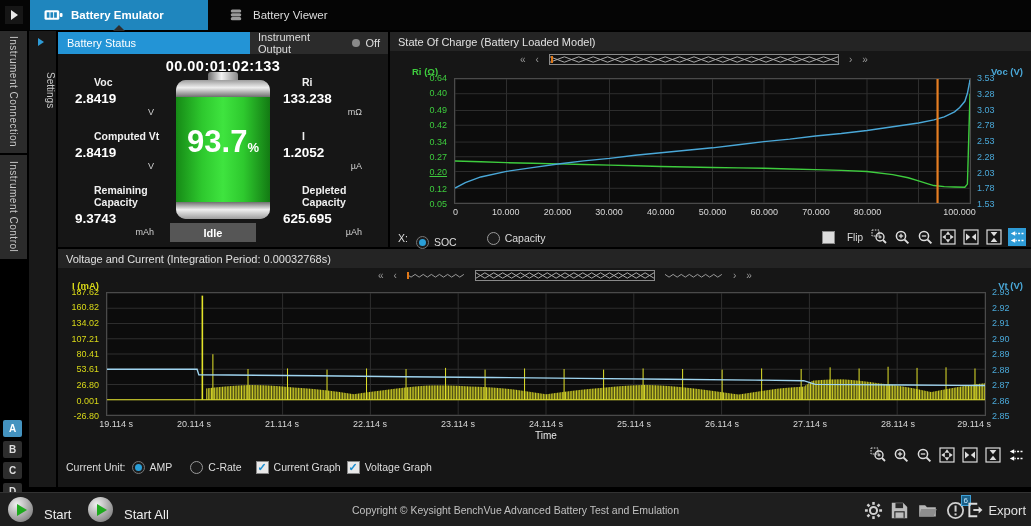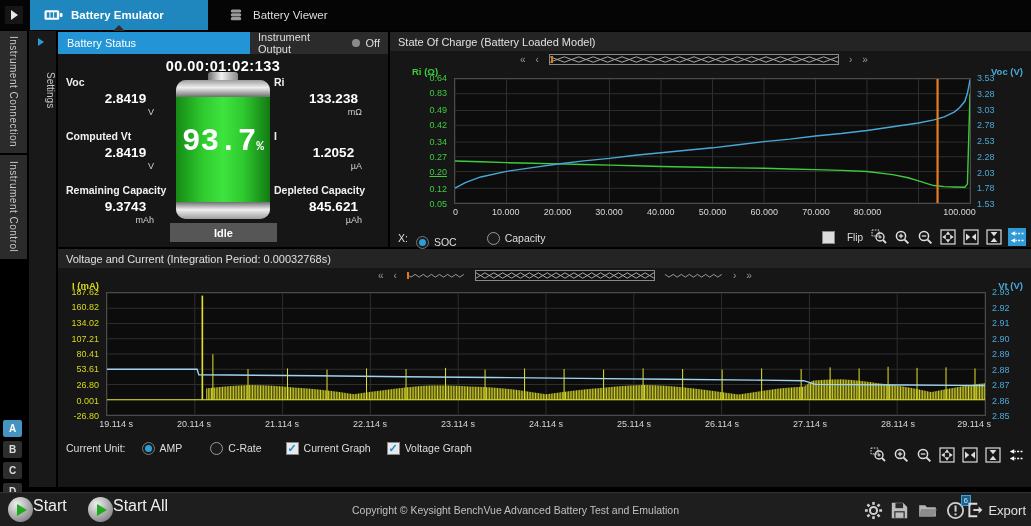--- a/index.html
+++ b/index.html
@@ -40,32 +40,32 @@
   .bp-tabs { display:flex; height:22px; }
   .bp-tab-status { width:192px; background:#2394d6; color:#fff; font-size:11px; display:flex; align-items:center; padding-left:9px; cursor:pointer; }
   .bp-tab-output { flex:1; background:#2b2b2b; color:#ddd; font-size:11px; display:flex; align-items:center; padding:0 8px; gap:6px; cursor:pointer; }
   .bp-tab-output .grow { flex:1; }
   .offdot { width:8px; height:8px; border-radius:50%; background:#8a8a8a; }
   #bp-timer { position:absolute; left:0; top:26px; width:100%; text-align:center; font-size:14.5px; font-weight:bold; color:#fff; letter-spacing:0.5px; }
   .bp-col { position:absolute; top:44px; width:110px; }
   #bp-col-left { left:8px; }
   #bp-col-right { left:216px; }
   .metric { margin-bottom:13px; }
-  .metric .mlabel { font-size:10.5px; font-weight:bold; color:#f0f0f0; }
-  .metric .mvalue { font-size:13.5px; font-weight:bold; color:#fff; padding-left:9px; margin-top:3px;text-align:center; }
+  .metric .mlabel { font-size:10.5px; font-weight:bold; color:#f0f0f0;margin-left:28px; }
+  .metric .mvalue { font-size:13.5px; font-weight:bold; color:#fff; padding-left:9px; margin-top:3px; }
   .metric .munit  { font-size:9px; color:#cfcfcf; text-align:right; padding-right:22px; margin-top:1px; }
-  #battery-graphic { position:absolute; left:118px; top:40px; width:94px; height:147px;font-family:Liberation Mono, monospace; }
+  #battery-graphic { position:absolute; left:118px; top:40px; width:94px; height:147px; }
   #bat-cap { position:absolute; left:32px; top:0; width:30px; height:9px; border-radius:3px 3px 0 0; background:linear-gradient(90deg,#6d6d6d,#f2f2f2 45%,#8a8a8a); }
   #bat-body { position:absolute; left:0; top:8px; width:94px; height:139px; border-radius:10px; overflow:hidden; background:#888; }
   #bat-top, #bat-bot { position:absolute; left:0; width:100%; height:17px; background:linear-gradient(180deg,#9d9d9d,#efefef 45%,#6f6f6f); }
   #bat-top { top:0; } #bat-bot { bottom:0; background:linear-gradient(0deg,#9d9d9d,#efefef 55%,#6f6f6f); }
   #bat-green { position:absolute; left:0; top:17px; width:100%; height:105px; background:linear-gradient(90deg,#168a16,#2ec92e 28%,#3fe43f 50%,#2ec92e 72%,#137a13); }
   #bat-pct { position:absolute; left:0; top:52px; width:100%; text-align:center; color:#fff; font-size:31px; font-weight:bold; }
   #bat-pct .pctsign { font-size:13px; font-weight:bold; }
-  #idle-btn { position:absolute; left:112px; top:191px; width:107px; height:19px; background:#565656; color:#fff; font-size:11px; font-weight:bold; display:flex; align-items:center; justify-content:center; }
+  #idle-btn { position:absolute; left:112px; top:191px; width:86px; height:19px; background:#565656; color:#fff; font-size:11px; font-weight:bold; display:flex; align-items:center; justify-content:center; }
 
   
   .panbar { position:absolute; height:13px; display:flex; align-items:center; gap:10px; color:#9a9a9a; font-size:10px; }
   .panarrow { cursor:pointer; line-height:10px; }
   .panbox { position:relative; height:11px; border:1px solid #8a8a8a; background:#111; }
   .panbox svg, .panwave svg { display:block; width:100%; height:100%; }
   .orange-tick { position:absolute; left:1px; top:1px; width:2px; height:7px; background:#e07818; }
   .axis-title-left  { position:absolute; font-size:9.5px; font-weight:bold; }
   .axis-title-right { position:absolute; font-size:9.5px; font-weight:bold; }
   .plotwrap { position:absolute; background:#0c0c0c; border:1px solid #4a4a4a; }
@@ -82,21 +82,21 @@
   .radio .dot { width:7px; height:7px; border-radius:50%; background:#2a9fd8; display:none; }
   .radio.sel { border-color:#777; } .radio.sel .dot { display:block; }
   .check { width:13px; height:13px; background:#e9e9e9; border:1px solid #888; display:inline-flex; align-items:center; justify-content:center; margin-right:5px; cursor:pointer; font-size:11px; font-weight:bold; color:#1e8fd0; }
   .toolbar { display:flex; align-items:center; gap:5px; }
   .tbtn { width:18px; height:18px; display:inline-flex; align-items:center; justify-content:center; cursor:pointer; }
   .tbtn svg { width:16px; height:16px; }
   .tbtn.activeblue { background:#2e9bd6; }
 
   
   #footer { position:absolute; left:0; top:492px; width:1031px; height:34px; background:#1e1e1e; border-top:1px solid #333; }
-  .startbtn { position:absolute; top:4px; display:flex; align-items:flex-start; gap:0; font-size:16px; color:#eee; cursor:pointer; }
+  .startbtn { position:absolute; top:4px; display:flex; align-items:flex-end; gap:11px; font-size:13px; color:#eee; cursor:pointer; }
   .playcirc { width:25px; height:25px; border-radius:50%; background:radial-gradient(circle at 35% 30%, #f0f0f0, #8a8a8a 75%); display:flex; align-items:center; justify-content:center; }
   .playtri { width:0; height:0; border-top:6px solid transparent; border-bottom:6px solid transparent; border-left:10px solid #1faa1f; margin-left:3px; }
   #copyright { position:absolute; left:0; top:11px; width:100%; text-align:center; font-size:10.5px; color:#c0c0c0; }
   .fbtn { position:absolute; top:8px; width:19px; height:19px; cursor:pointer; }
   .fbtn svg { width:100%; height:100%; }
   #export-btn { position:absolute; top:8px; right:5px; display:flex; align-items:center; gap:4px; font-size:13px; color:#e0e0e0; cursor:pointer; }
   #export-btn svg { width:18px; height:18px; }
   #alert-badge { position:absolute; right:-6px; top:-6px; background:#1b5f86; border:1px solid #3da0d8; color:#bfe6ff; font-size:8px; padding:0 2px; line-height:9px; }
 </style>
 </head>
@@ -197,21 +197,21 @@
         <div class="mvalue">133.238</div>
         <div class="munit">mΩ</div>
       </div>
       <div class="metric">
         <div class="mlabel">I</div>
         <div class="mvalue">1.2052</div>
         <div class="munit">µA</div>
       </div>
       <div class="metric">
         <div class="mlabel">Depleted Capacity</div>
-        <div class="mvalue">845.621</div>
+        <div class="mvalue">625.695</div>
         <div class="munit">µAh</div>
       </div>
     </div>
 
     <div id="battery-graphic">
       <div id="bat-cap"></div>
       <div id="bat-body">
         <div id="bat-top"></div>
         <div id="bat-green"></div>
         <div id="bat-bot"></div>
@@ -236,21 +236,21 @@
       </span>
       <span class="panarrow">›</span>
       <span class="panarrow">»</span>
     </div>
 
     <div class="axis-title-left" style="left:22px; top:34px; color:#3ecc3e;">Ri (Ω)</div>
     <div class="axis-title-right" style="right:8px; top:34px; color:#4aa8d8;">Voc (V)</div>
 
     <div class="ytickcol leftcol" id="soc-left-ticks" style="left:0; top:46px; width:60px; height:126px; color:#3ecc3e;">
         <div class="ytick" style="top: 0%;">0.64</div>
-        <div class="ytick" style="top: 11.8644%;">0.83</div>
+        <div class="ytick" style="top: 11.8644%;">0.40</div>
         <div class="ytick" style="top: 25.4237%;">0.49</div>
         <div class="ytick" style="top: 37.2881%;">0.42</div>
         <div class="ytick" style="top: 50.8475%;">0.34</div>
         <div class="ytick" style="top: 62.7119%;">0.27</div>
         <div class="ytick" style="top: 74.5763%; text-decoration: underline;">0.20</div>
         <div class="ytick" style="top: 88.1356%;">0.12</div>
         <div class="ytick" style="top: 100%;">0.05</div>
       </div>
     <div class="plotwrap" id="soc-plotwrap" style="left:64px; top:46px; width:517px; height:126px;">
       <svg id="soc-svg" viewBox="0 0 100 100" preserveAspectRatio="none">
@@ -431,22 +431,23 @@
         <div class="xtick" style="left: 20%;">21.114 s</div>
         <div class="xtick" style="left: 30%;">22.114 s</div>
         <div class="xtick" style="left: 40%;">23.114 s</div>
         <div class="xtick" style="left: 50%;">24.114 s</div>
         <div class="xtick" style="left: 60%;">25.114 s</div>
         <div class="xtick" style="left: 70%;">26.114 s</div>
         <div class="xtick" style="left: 80%;">27.114 s</div>
         <div class="xtick" style="left: 90%;">28.114 s</div>
         <div class="xtick" style="left: 100%; transform: translateX(-85%);">29.114 s</div>
       </div>
-
-    <div class="ctrlrow" style="left:8px; top:189px; height:20px; gap:10px;">
+    <div class="xaxis-label" style="left:48px; top:181px; width:880px;">Time</div>
+
+    <div class="ctrlrow" style="left:8px; top:208px; height:20px; gap:0;">
       <span>Current Unit:</span>
       <span style="display:flex;align-items:center;margin-left:6px;">
         <span class="radio sel">
             <span class="dot"></span>
           </span>
         <span>AMP</span>
       </span>
       <span style="display:flex;align-items:center;margin-left:18px;">
         <span class="radio"></span>
         <span>C-Rate</span>

